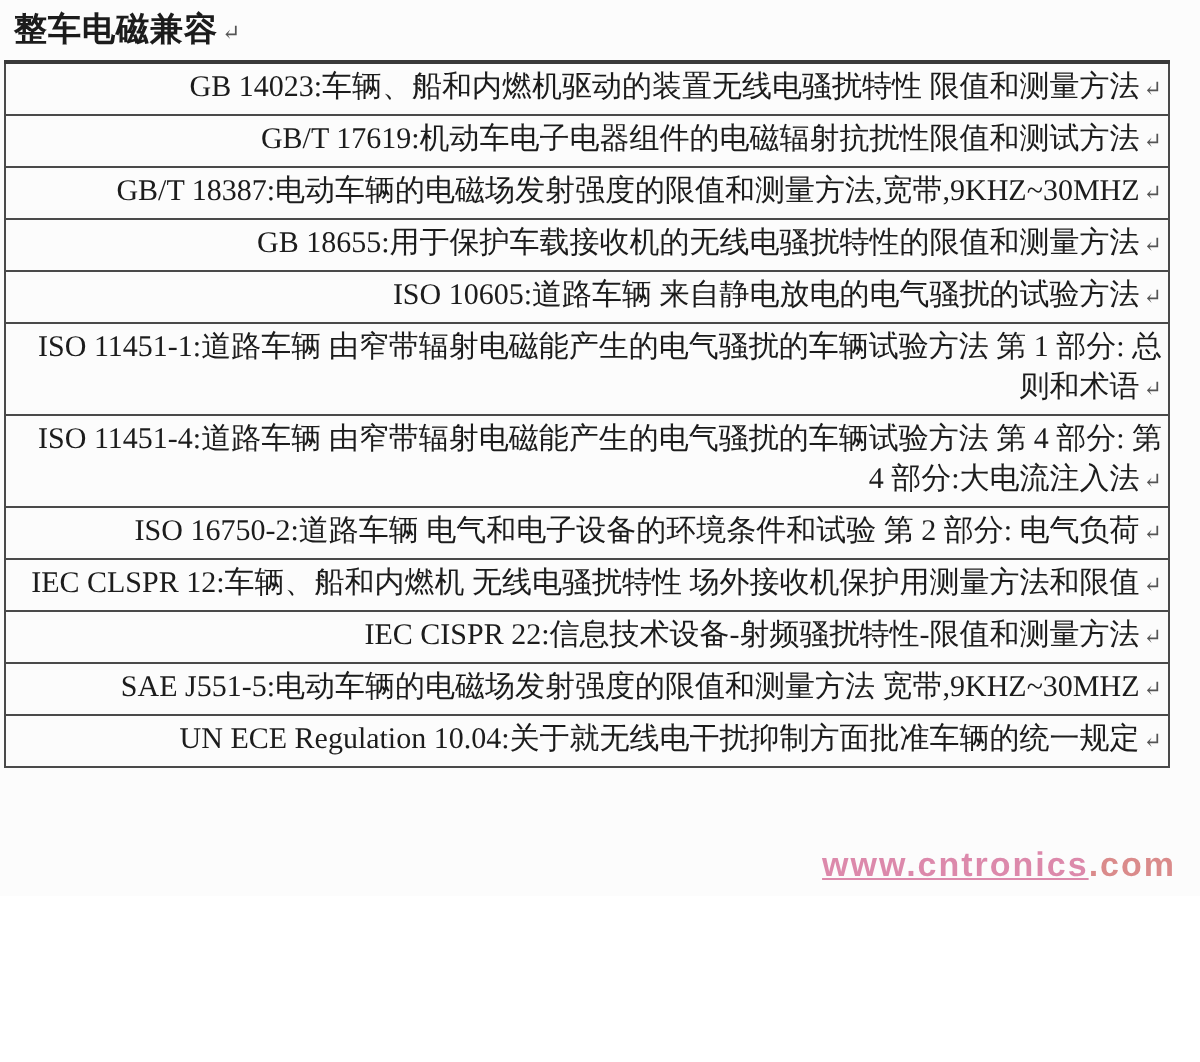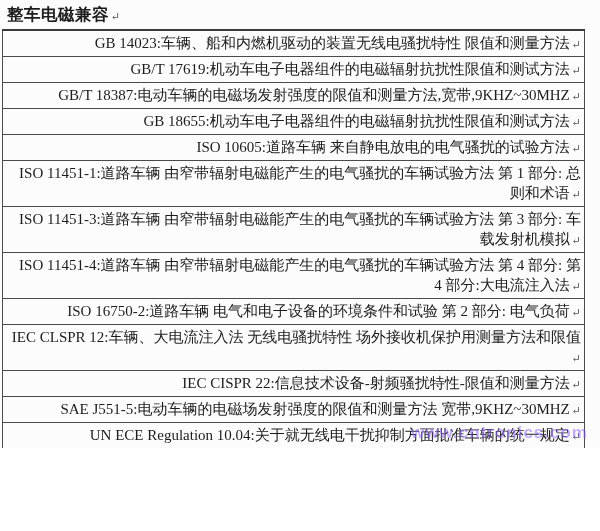--- a/index.html
+++ b/index.html
@@ -44,43 +44,42 @@
     right:12px;
     bottom:5px;
     font-family:"Liberation Sans",sans-serif;
     font-weight:bold;
     font-size:17px;
     letter-spacing:1px;
     opacity:0.5;
     pointer-events:none;
     white-space:nowrap;
   }
-  .wm-main{color:#8b5cf6;}
-  .wm-suffix{color:#8b5cf6;}
+  .wm-main{color:#be185d;text-decoration:underline;}
+  .wm-suffix{color:#b91c1c;}
 </style>
 </head>
 <body>
 
 <div class="page">
 
   <div class="title">
     <span>整车电磁兼容</span><span class="ret">↵</span>
   </div>
 
   <div class="tbody" id="rows">
       <div class="row"><span>GB 14023:车辆、船和内燃机驱动的装置无线电骚扰特性 限值和测量方法</span><span class="ret">↵</span></div>
       <div class="row"><span>GB/T 17619:机动车电子电器组件的电磁辐射抗扰性限值和测试方法</span><span class="ret">↵</span></div>
       <div class="row"><span>GB/T 18387:电动车辆的电磁场发射强度的限值和测量方法,宽带,9KHZ~30MHZ</span><span class="ret">↵</span></div>
-      <div class="row"><span>GB 18655:机动车电子电器组件的电磁辐射抗扰性限值和测试方法</span><span class="ret">↵</span></div>
+      <div class="row"><span>GB 18655:用于保护车载接收机的无线电骚扰特性的限值和测量方法</span><span class="ret">↵</span></div>
       <div class="row"><span>ISO 10605:道路车辆 来自静电放电的电气骚扰的试验方法</span><span class="ret">↵</span></div>
       <div class="row"><span>ISO 11451-1:道路车辆 由窄带辐射电磁能产生的电气骚扰的车辆试验方法 第 1 部分: 总则和术语</span><span class="ret">↵</span></div>
-      <div class="row"><span>ISO 11451-3:道路车辆 由窄带辐射电磁能产生的电气骚扰的车辆试验方法 第 3 部分: 车载发射机模拟</span><span class="ret">↵</span></div>
       <div class="row"><span>ISO 11451-4:道路车辆 由窄带辐射电磁能产生的电气骚扰的车辆试验方法 第 4 部分: 第 4 部分:大电流注入法</span><span class="ret">↵</span></div>
       <div class="row"><span>ISO 16750-2:道路车辆 电气和电子设备的环境条件和试验 第 2 部分: 电气负荷</span><span class="ret">↵</span></div>
-      <div class="row"><span>IEC CLSPR 12:车辆、大电流注入法 无线电骚扰特性 场外接收机保护用测量方法和限值</span><span class="ret">↵</span></div>
+      <div class="row"><span>IEC CLSPR 12:车辆、船和内燃机 无线电骚扰特性 场外接收机保护用测量方法和限值</span><span class="ret">↵</span></div>
       <div class="row"><span>IEC CISPR 22:信息技术设备-射频骚扰特性-限值和测量方法</span><span class="ret">↵</span></div>
       <div class="row"><span>SAE J551-5:电动车辆的电磁场发射强度的限值和测量方法 宽带,9KHZ~30MHZ</span><span class="ret">↵</span></div>
       <div class="row"><span>UN ECE Regulation 10.04:关于就无线电干扰抑制方面批准车辆的统一规定</span><span class="ret">↵</span></div>
     </div>
 
   <div class="watermark">
     <span class="wm-main">www.cntronics</span><span class="wm-suffix">.com</span>
   </div>
 
 </div>

